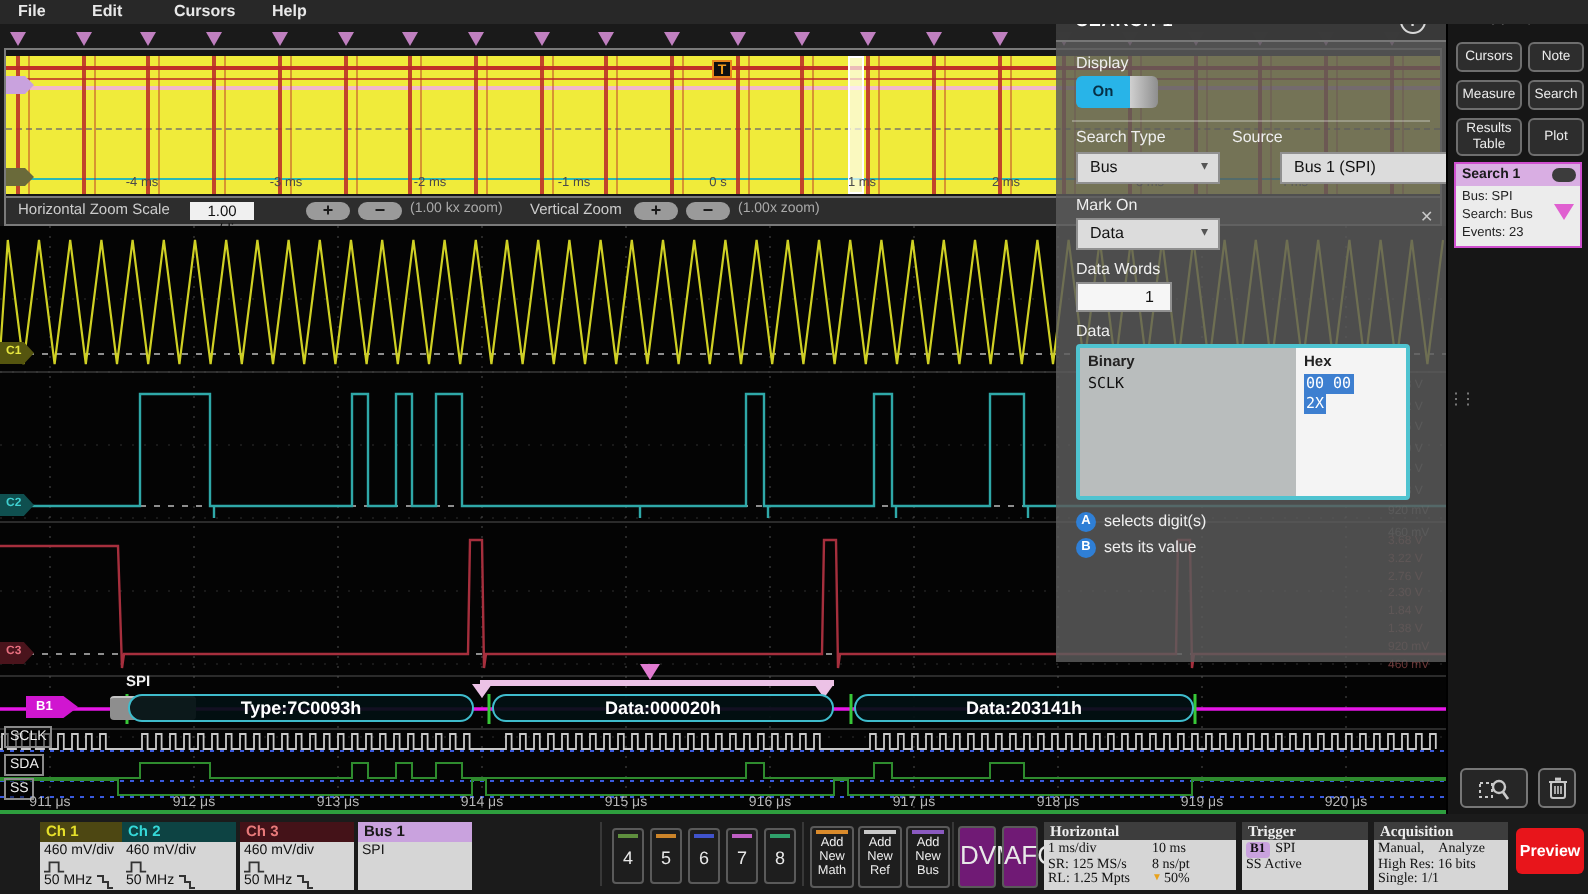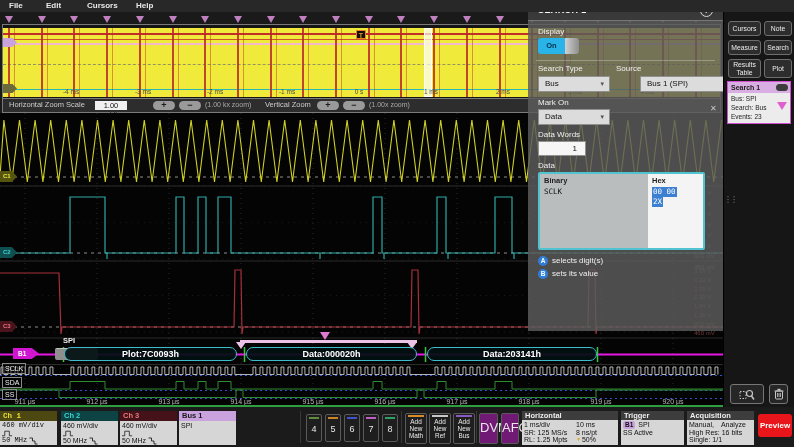--- a/index.html
+++ b/index.html
@@ -133,21 +133,21 @@
   .hd-gray{background:#3d3d3d;color:#eeeeee;}
   .bb-num{position:absolute;top:7px;width:16px;height:28px;background:#1e1e1e;border:1px solid #5a5a5a;
           border-radius:2px;box-sizing:border-box;color:#e8e8e8;font-size:9px;text-align:center;}
   .bb-num .bar{height:2px;margin:2px 2px 0 2px;}
   .bb-num .nm{line-height:20px;}
   .bb-add{position:absolute;top:6px;width:22px;height:31px;background:#1e1e1e;border:1px solid #5a5a5a;
           border-radius:2px;box-sizing:border-box;color:#ececec;font-size:6.4px;line-height:7.2px;text-align:center;}
   .bb-add .bar{height:2px;margin:1px 2px 1px 2px;}
   .bb-tool{position:absolute;top:6px;height:31px;background:#701a75;border:1px solid #5a5a5a;border-radius:2px;
            box-sizing:border-box;color:#e8e8e8;font-size:13px;text-align:center;line-height:28px;}
-  .bb-wide{position:absolute;top:4px;height:34px;}
+  .bb-wide{position:absolute;top:4px;height:34px;font-family:Liberation Serif, serif;}
   .bb-wide .bb-body{height:25px;}
   .hrow{display:flex;} .hc1{width:52px;} .hc2{flex:1;}
   .tpos-icon{color:#e8a21c;font-size:5px;margin-right:1px;vertical-align:1px;}
   .trig-pill{display:inline-block;background:#c9a2de;border-radius:2px;padding:0 2px;font-size:6.5px;
              font-weight:bold;color:#111;margin-right:3px;}
   .preview-btn{position:absolute;left:758px;top:7px;width:34px;height:23px;background:#e8151b;border-radius:3px;
                color:#fff;font-size:8px;font-weight:bold;text-align:center;line-height:23px;}
   .icon-svg{display:block;}
 </style>
 </head>
@@ -290,21 +290,21 @@
     <div class="ch-handle h-c1">C1</div>
     <div class="ch-handle h-c2">C2</div>
     <div class="ch-handle h-c3">C3</div>
     <div class="br-bar"></div>
     <div class="br-tri" style="left:236px;"></div>
     <div class="br-tri" style="left:407px;"></div>
     <div class="br-center"></div>
     <span class="spi-label">SPI</span>
     <div class="h-b1">B1</div>
     <div class="bus-settings-box"></div>
-    <div class="decode" style="left:64px;width:173px;">Plot:7C0093h</div>
+    <div class="decode" style="left:64px;width:173px;">Type:7C0093h</div>
     <div class="decode" style="left:246px;width:171px;">Data:000020h</div>
     <div class="decode" style="left:427px;width:170px;">Data:203141h</div>
     <span class="dig-label" style="top:250px;">SCLK</span>
     <span class="dig-label" style="top:264px;">SDA</span>
     <span class="dig-label" style="top:276px;">SS</span>
   <span class="t-label" style="left: 10px;">911 μs</span><span class="t-label" style="left: 82px;">912 μs</span><span class="t-label" style="left: 154px;">913 μs</span><span class="t-label" style="left: 226px;">914 μs</span><span class="t-label" style="left: 298px;">915 μs</span><span class="t-label" style="left: 370px;">916 μs</span><span class="t-label" style="left: 442px;">917 μs</span><span class="t-label" style="left: 514px;">918 μs</span><span class="t-label" style="left: 586px;">919 μs</span><span class="t-label" style="left: 658px;">920 μs</span><span class="rs gray" style="top: 77px;">3.68 V</span><span class="rs red" style="top: 155px;">3.68 V</span><span class="rs gray" style="top: 87.5px;">3.22 V</span><span class="rs red" style="top: 163.8px;">3.22 V</span><span class="rs gray" style="top: 98px;">2.76 V</span><span class="rs red" style="top: 172.6px;">2.76 V</span><span class="rs gray" style="top: 108.5px;">2.30 V</span><span class="rs red" style="top: 181.4px;">2.30 V</span><span class="rs gray" style="top: 119px;">1.84 V</span><span class="rs red" style="top: 190.2px;">1.84 V</span><span class="rs gray" style="top: 129.5px;">1.38 V</span><span class="rs red" style="top: 199px;">1.38 V</span><span class="rs gray" style="top: 140px;">920 mV</span><span class="rs red" style="top: 207.8px;">920 mV</span><span class="rs gray" style="top: 150.5px;">460 mV</span><span class="rs red" style="top: 216.6px;">460 mV</span></div>
 
   <div class="green-line"></div>
 
   <div class="panel">
@@ -389,21 +389,21 @@
         <rect x="3.5" y="0.8" width="3" height="1.6" fill="#c8c8c8"></rect>
         <line x1="3.5" y1="5" x2="3.5" y2="9" stroke="#c8c8c8" stroke-width="0.8"></line>
         <line x1="5" y1="5" x2="5" y2="9" stroke="#c8c8c8" stroke-width="0.8"></line>
         <line x1="6.5" y1="5" x2="6.5" y2="9" stroke="#c8c8c8" stroke-width="0.8"></line>
       </svg>
     </div>
   </div>
 
   <div class="bottombar">
 
-    <div class="bb-badge" style="left:0;font-family:Liberation Mono, monospace;">
+    <div class="bb-badge" style="left:20px;">
       <div class="bb-head hd-ch1">Ch 1</div>
       <div class="bb-body">
         <div>460 mV/div</div>
         <div>
             <svg class="icon-svg" width="11" height="7" viewBox="0 0 12 7">
               <path d="M0,6 H3 V1 H8 V6 H11" fill="none" stroke="#333" stroke-width="1"></path>
             </svg>
           </div>
         <div style="display:flex;align-items:center;gap:2px;">
             <span>50 MHz</span>

